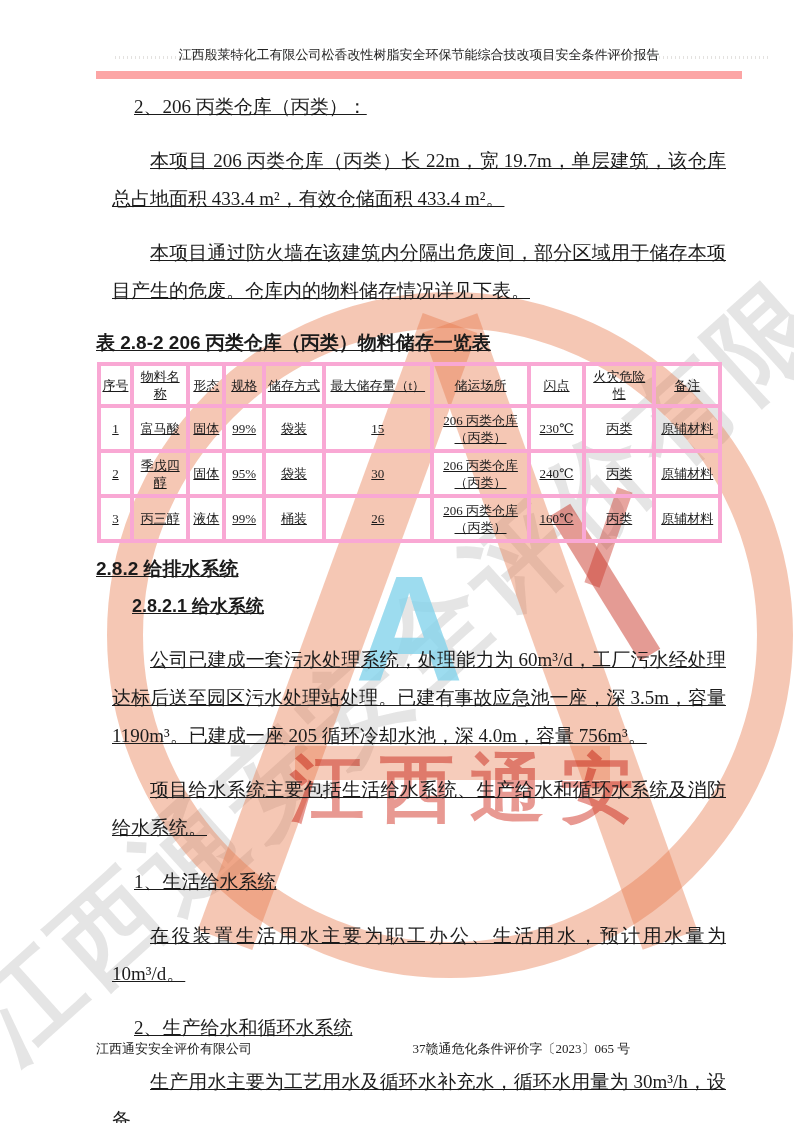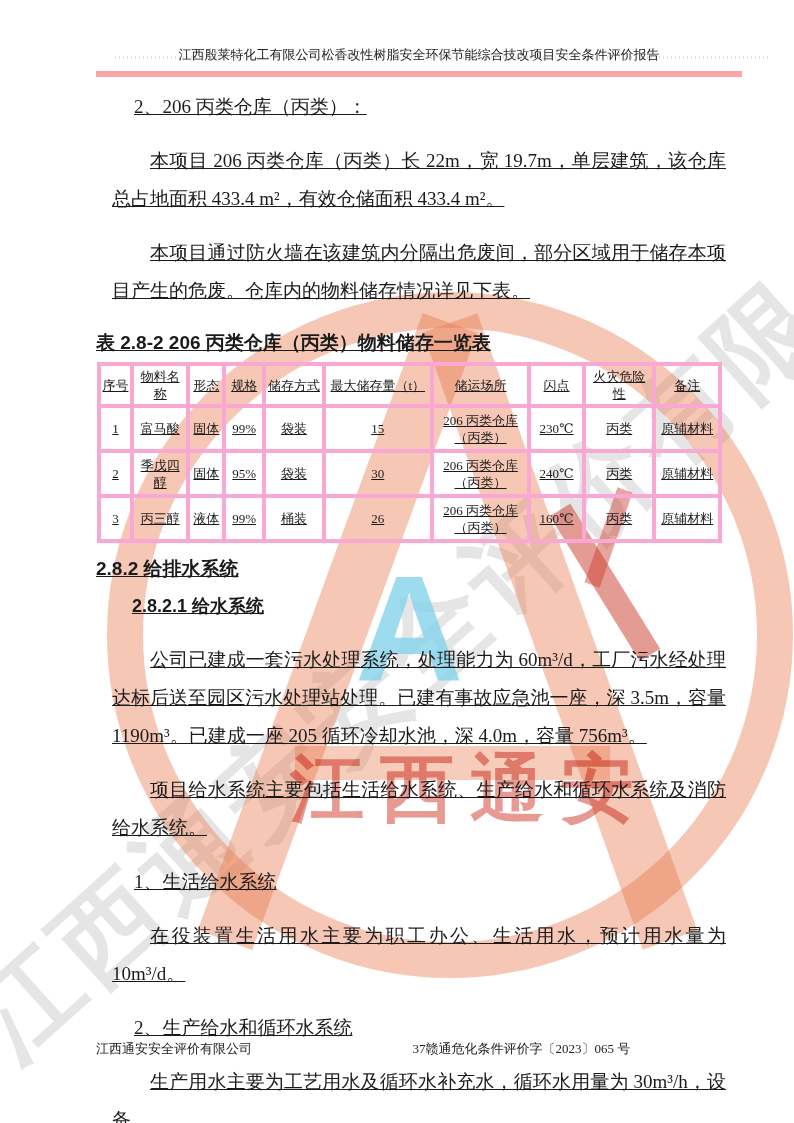--- a/index.html
+++ b/index.html
@@ -34,21 +34,21 @@
   }
   .noise-band{
     position:absolute;top:56px;left:115px;right:25px;height:3px;
     background-image:repeating-linear-gradient(90deg,rgba(110,100,90,.55) 0 1px,transparent 1px 4px);
     opacity:.35;
   }
   
   .doc-header{
     position:absolute;top:46px;left:96px;right:52px;
     text-align:center;font-size:13px;color:#222;
-    padding-bottom:7px;border-bottom:6px solid #fca5a5;
+    padding-bottom:7px;border-bottom:8px solid #fca5a5;
     z-index:2;
   }
   .doc-body{
     position:absolute;top:88px;left:96px;right:52px;
     font-size:19px;line-height:38px;text-align:justify;
     z-index:1;
     text-decoration:underline;
   }
   .para{margin:16px;text-indent:2em;}
   .item-heading{margin:0;text-indent:2em;}

